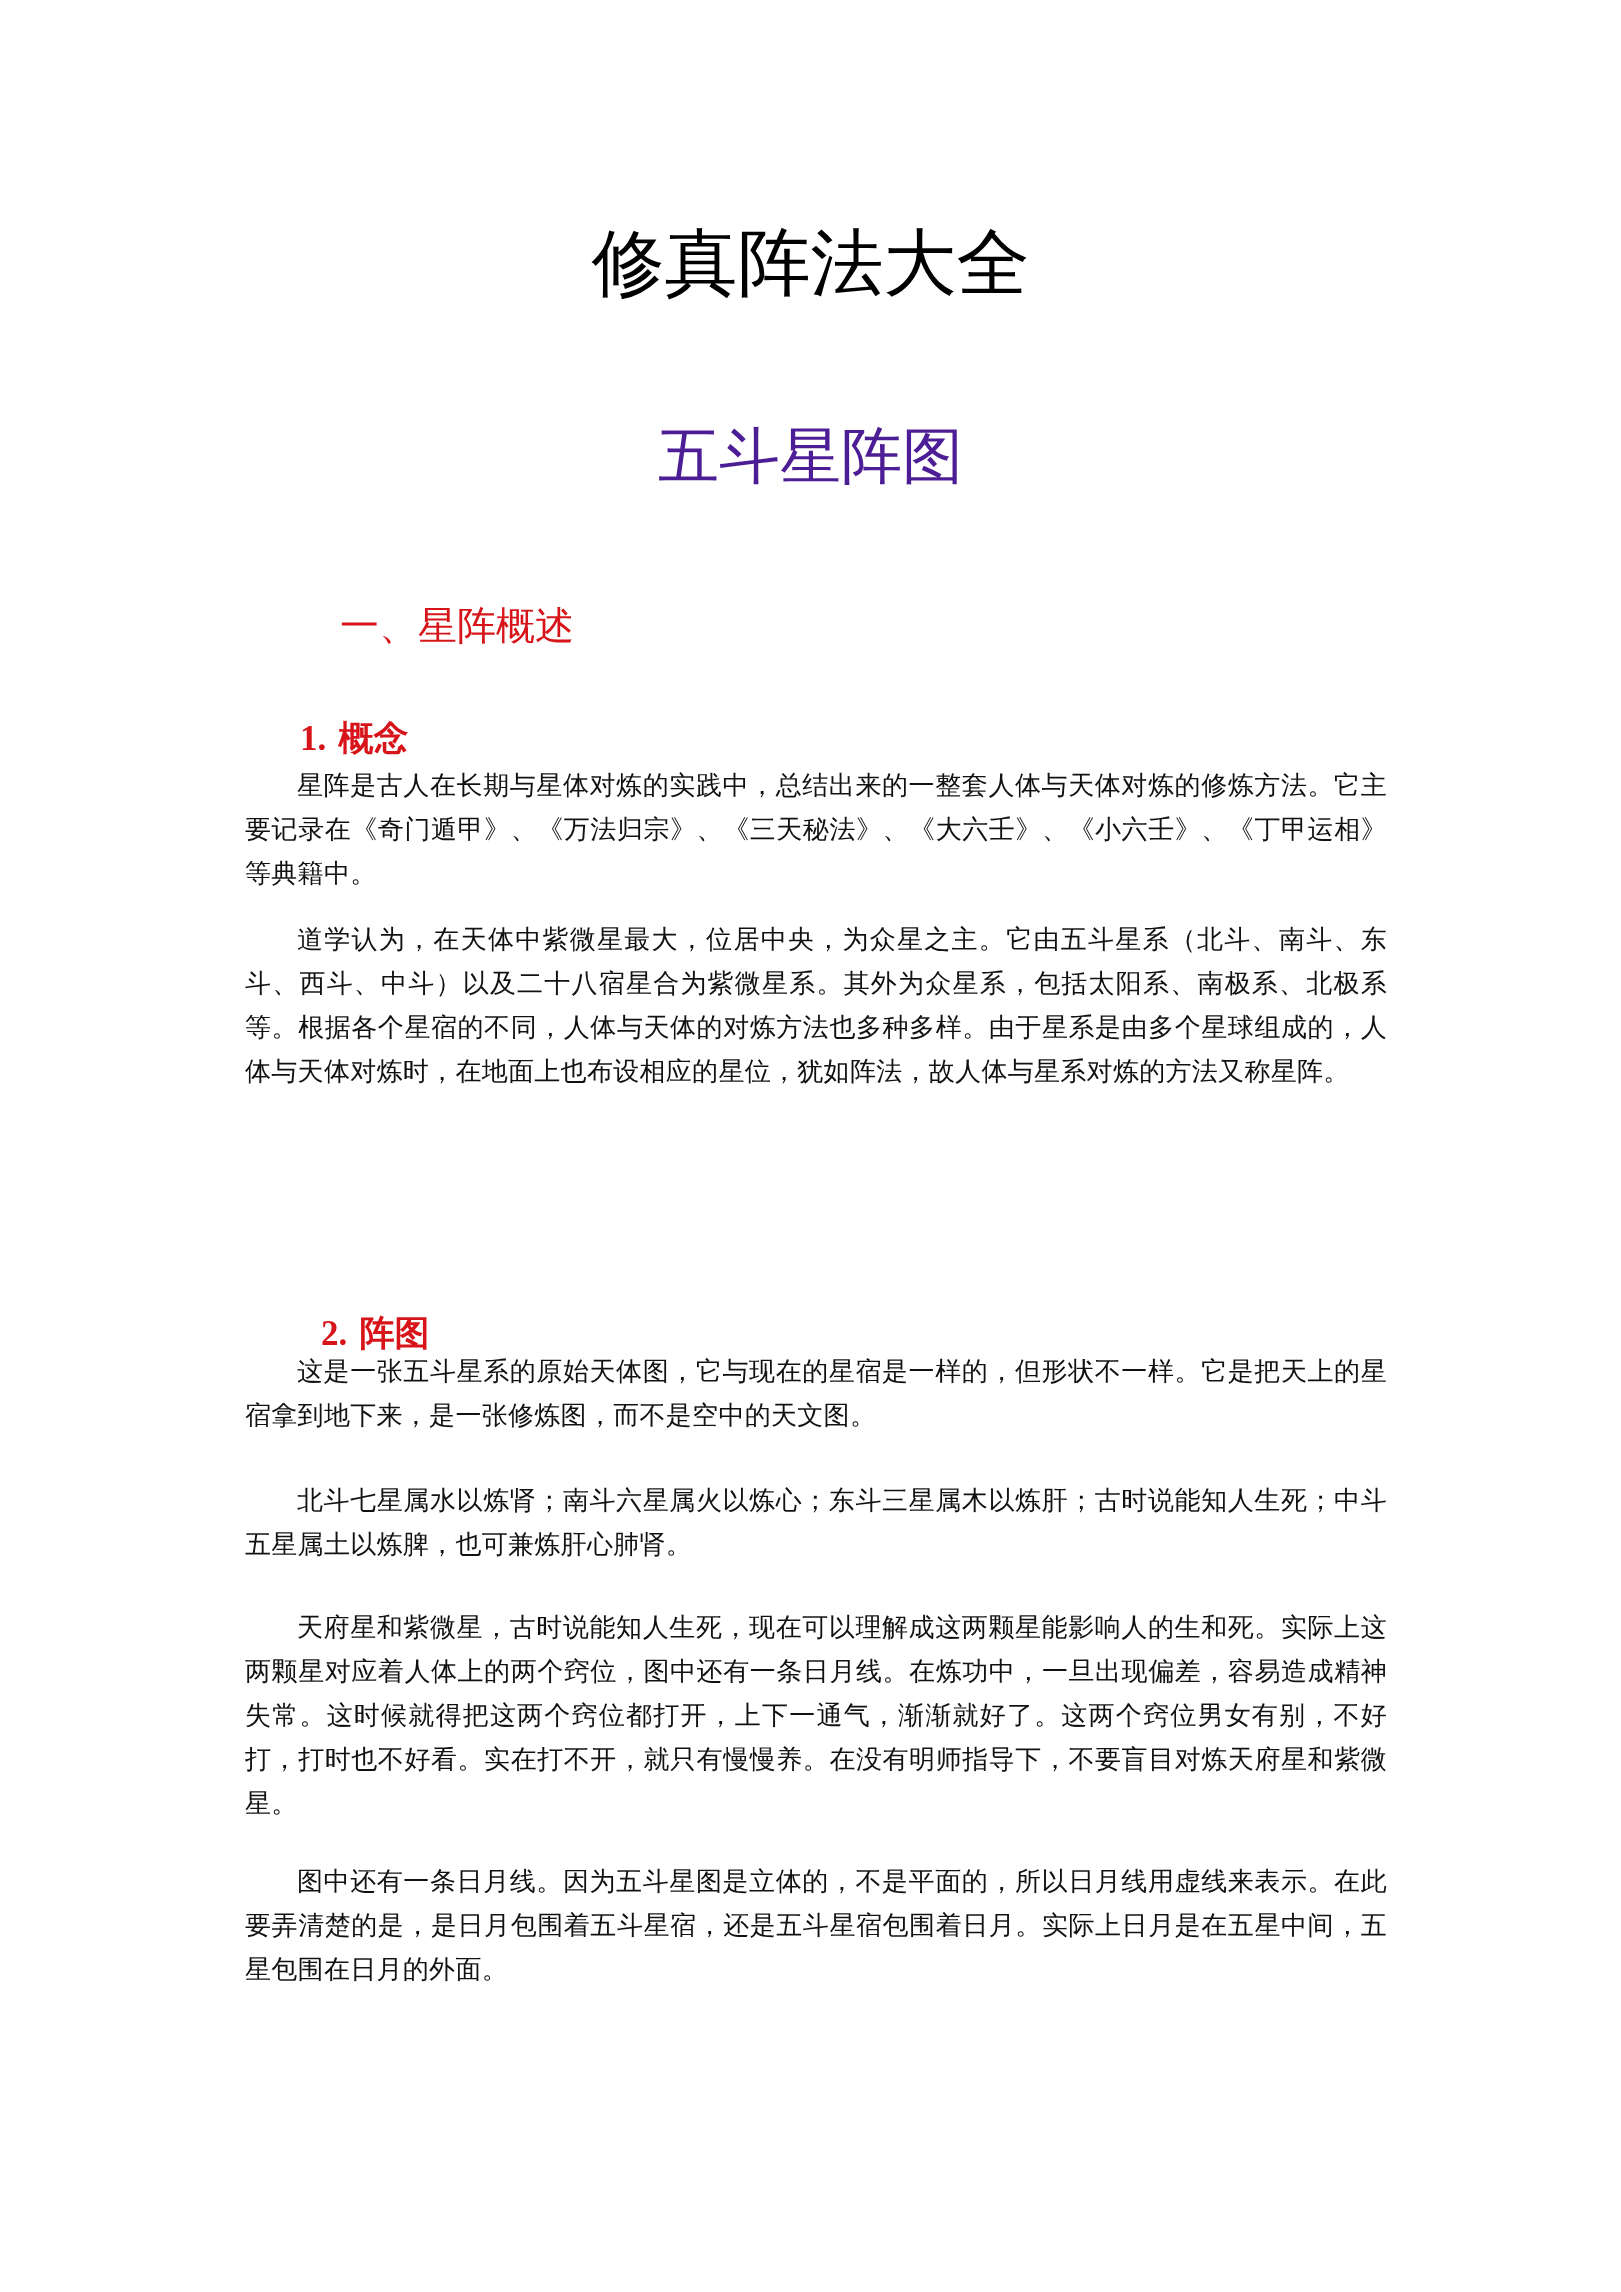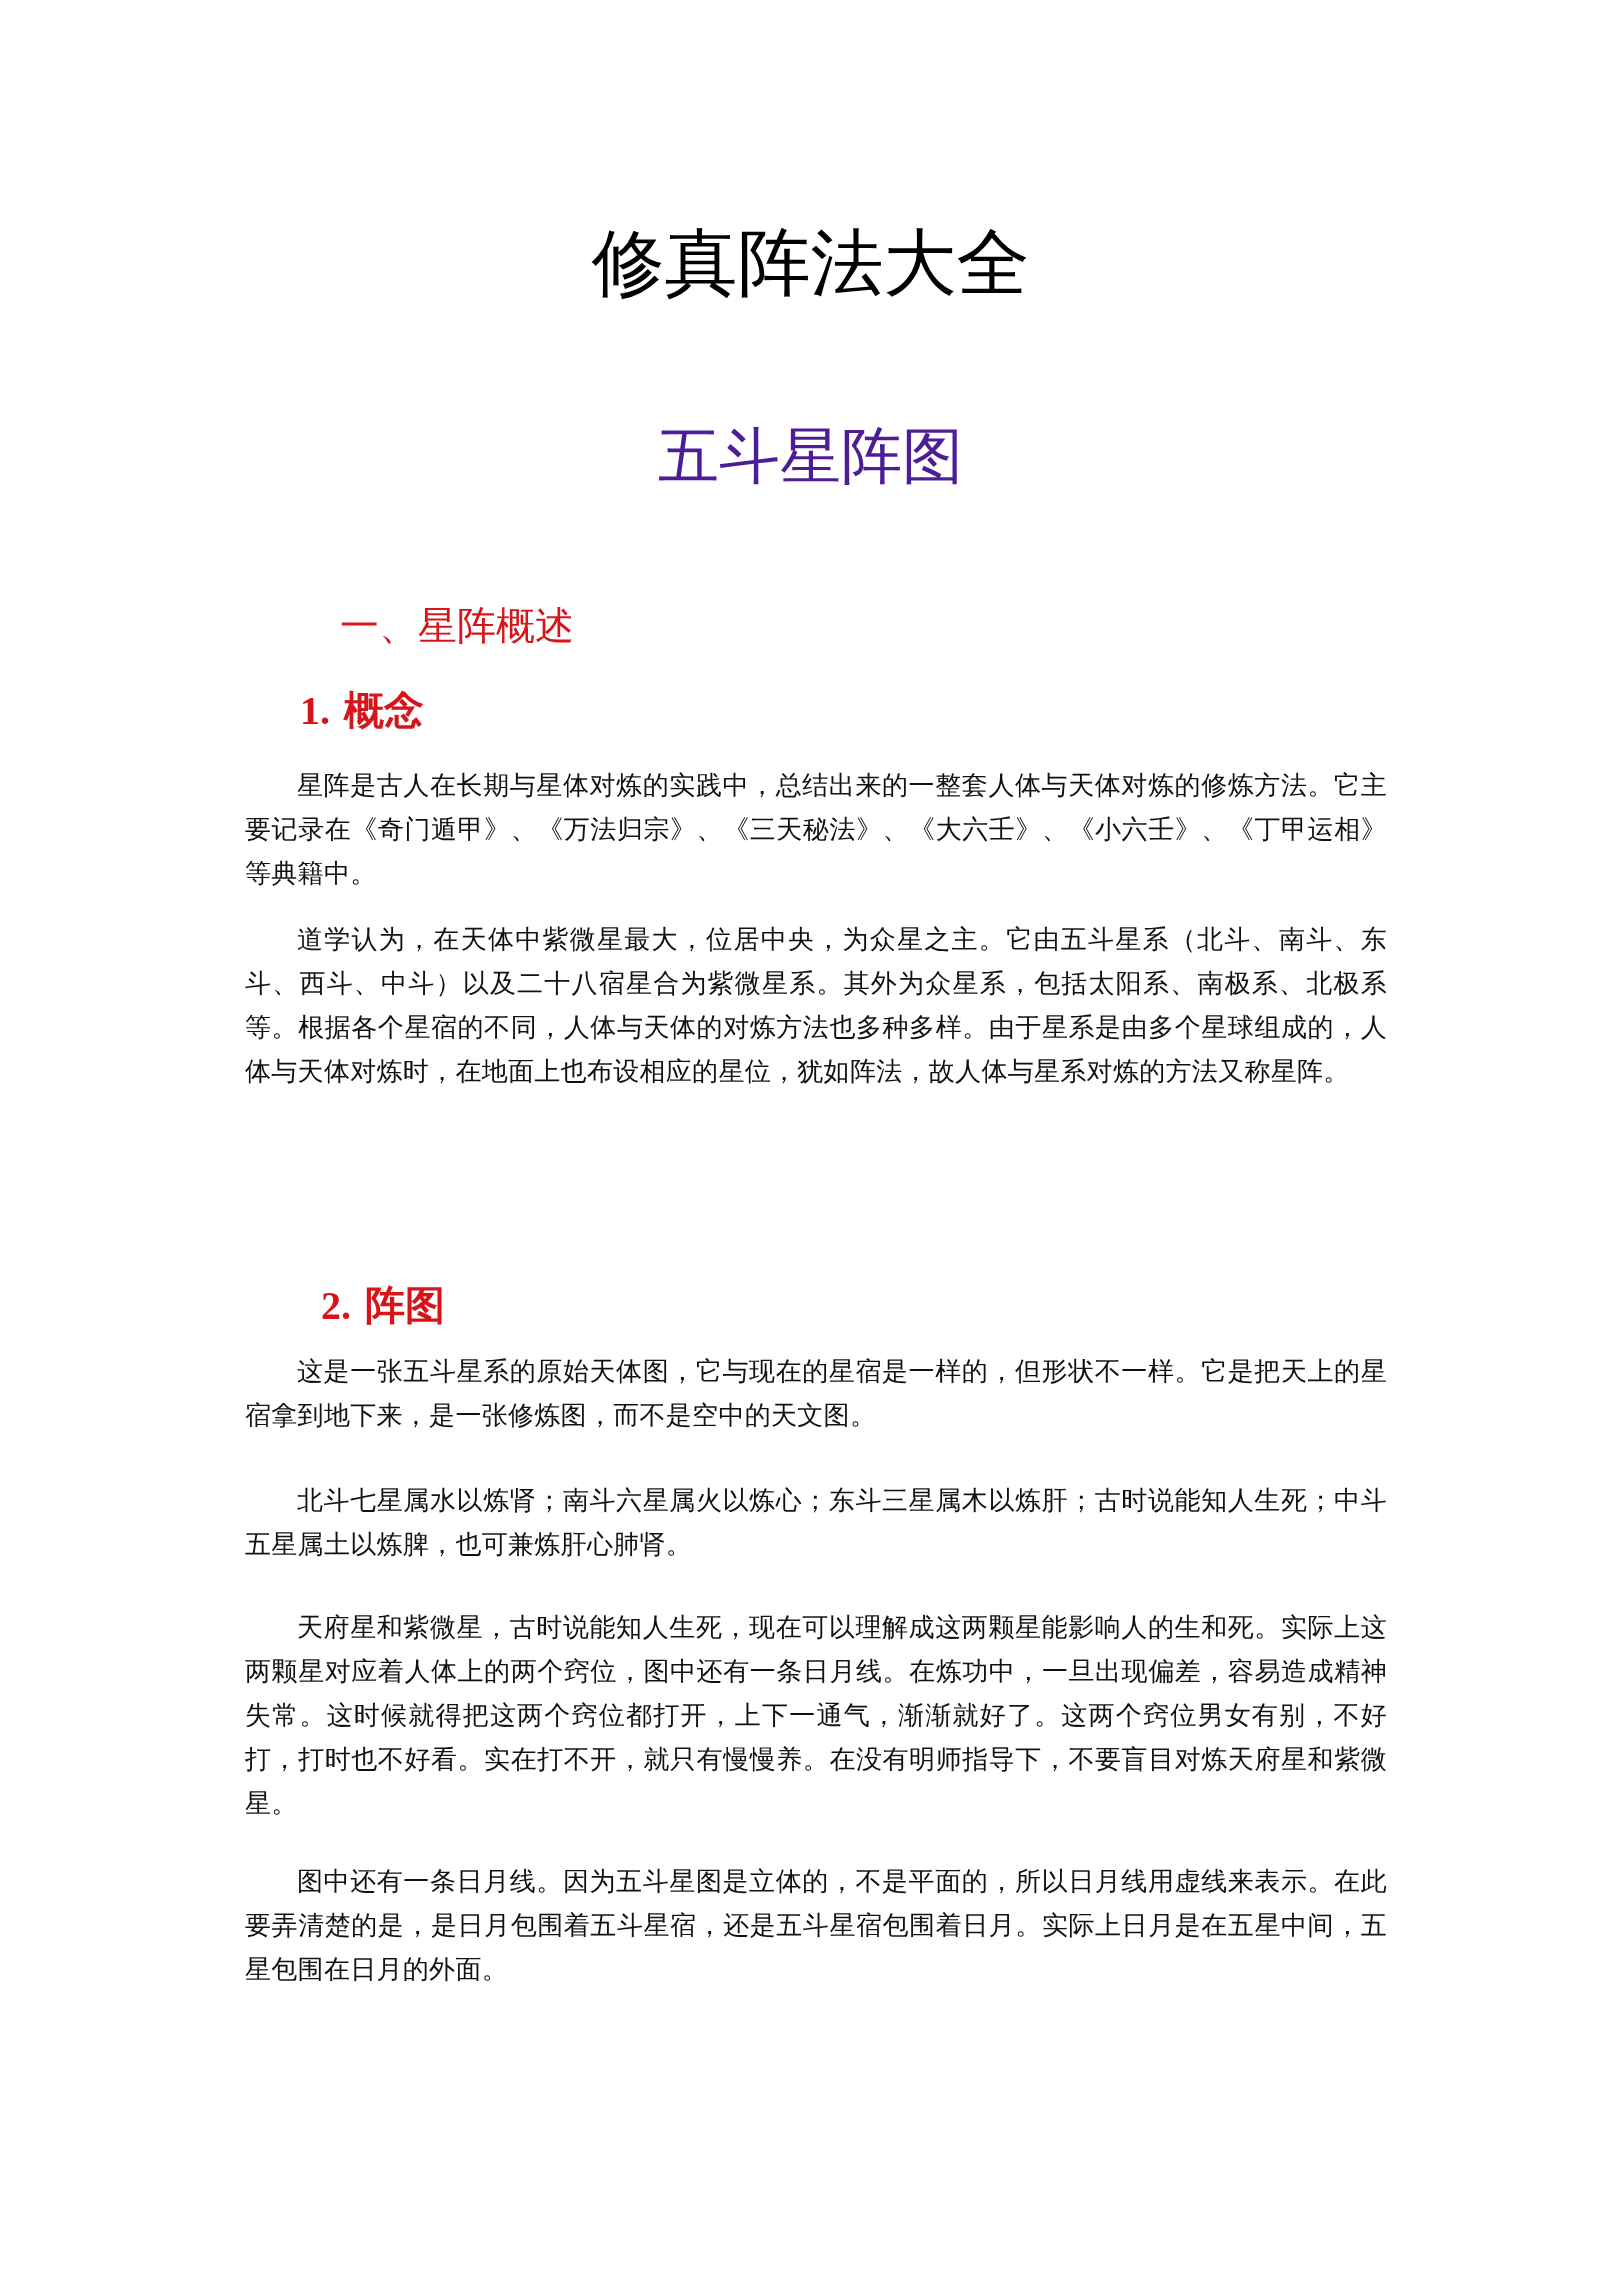--- a/index.html
+++ b/index.html
@@ -5,22 +5,22 @@
   html, body { margin: 0; padding: 0; background: #ffffff; }
   body { width: 1621px; height: 2293px; position: relative; overflow: hidden;
          font-family: "DejaVu Serif", "Liberation Serif", serif; color: #111; }
   .page { position: absolute; left: 0; top: 0; width: 1292px; height: 2293px; }
   .doc-title { position: absolute; left: 0; width: 1621px; top: 214px; text-align: center;
                font-size: 73px; line-height: 98px; color: #000; font-family: "DejaVu Sans", sans-serif; font-weight: normal; }
   .doc-subtitle { position: absolute; left: 0; width: 1621px; top: 412px; text-align: center;
                   font-size: 61px; line-height: 88px; color: #4c1d95; font-family: "DejaVu Sans", sans-serif; }
   .h1 { position: absolute; left: 316px; top: 598px; font-size: 39px; line-height: 55px; color: #d8141b;
         font-family: "DejaVu Sans", sans-serif; margin-left: 24px; }
-  .h2 { position: absolute; font-size: 40px; line-height: 48px; color: #d8141b; font-weight: bold;
-        font-family: "DejaVu Sans", sans-serif; }
+  .h2 { position: absolute; font-size: 35px; line-height: 71px; color: #d8141b; font-weight: bold;
+        font-family: "DejaVu Sans", sans-serif; margin-top: 17px; }
   .h2 .num { font-family: "Liberation Serif", serif; font-weight: bold; }
   .para { position: absolute; left: 245px; width: 1142px; font-size: 26px; line-height: 44px;
           text-indent: 2em; text-align: justify; color: #111; margin: 0;
           font-family: "DejaVu Sans", sans-serif; letter-spacing: 0.3px; }
 </style>
 </head>
 <body>
 
 <div class="page">
   <div class="doc-title">修真阵法大全</div>

